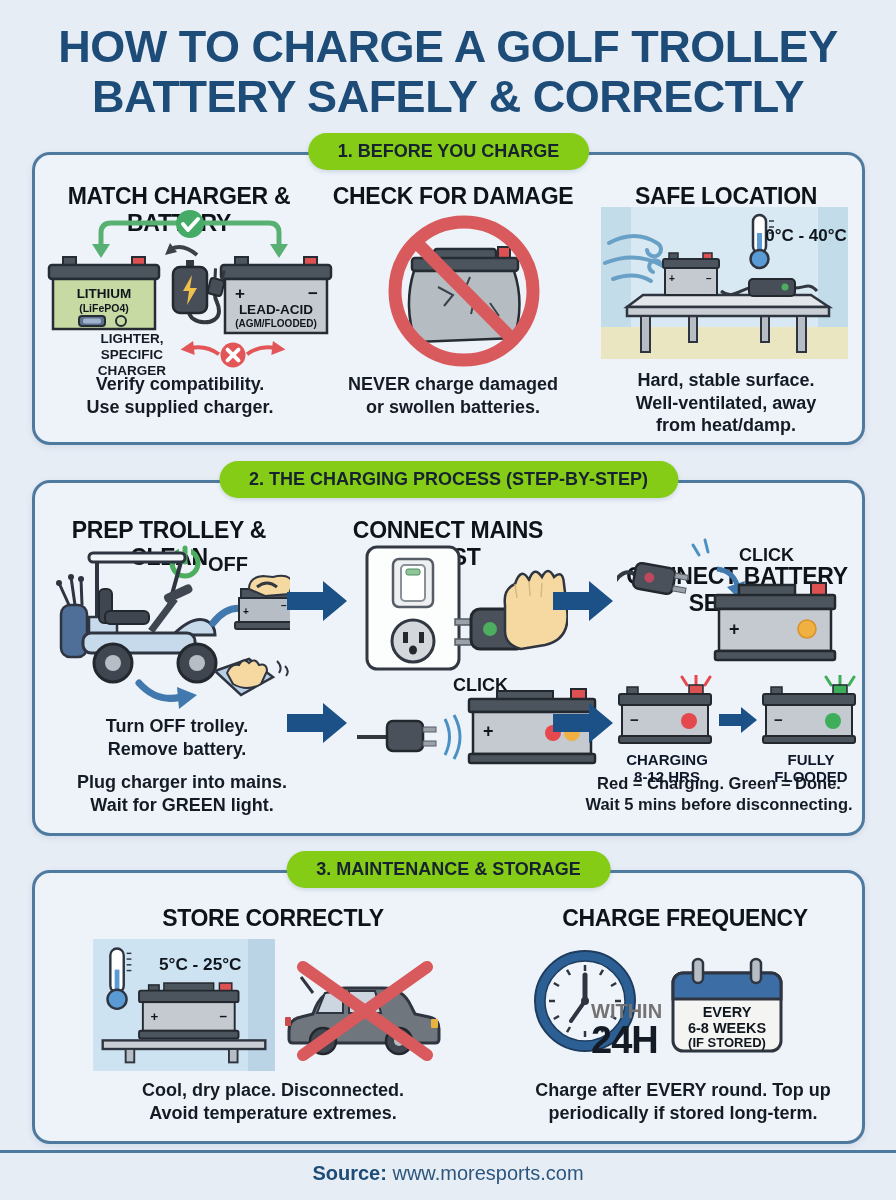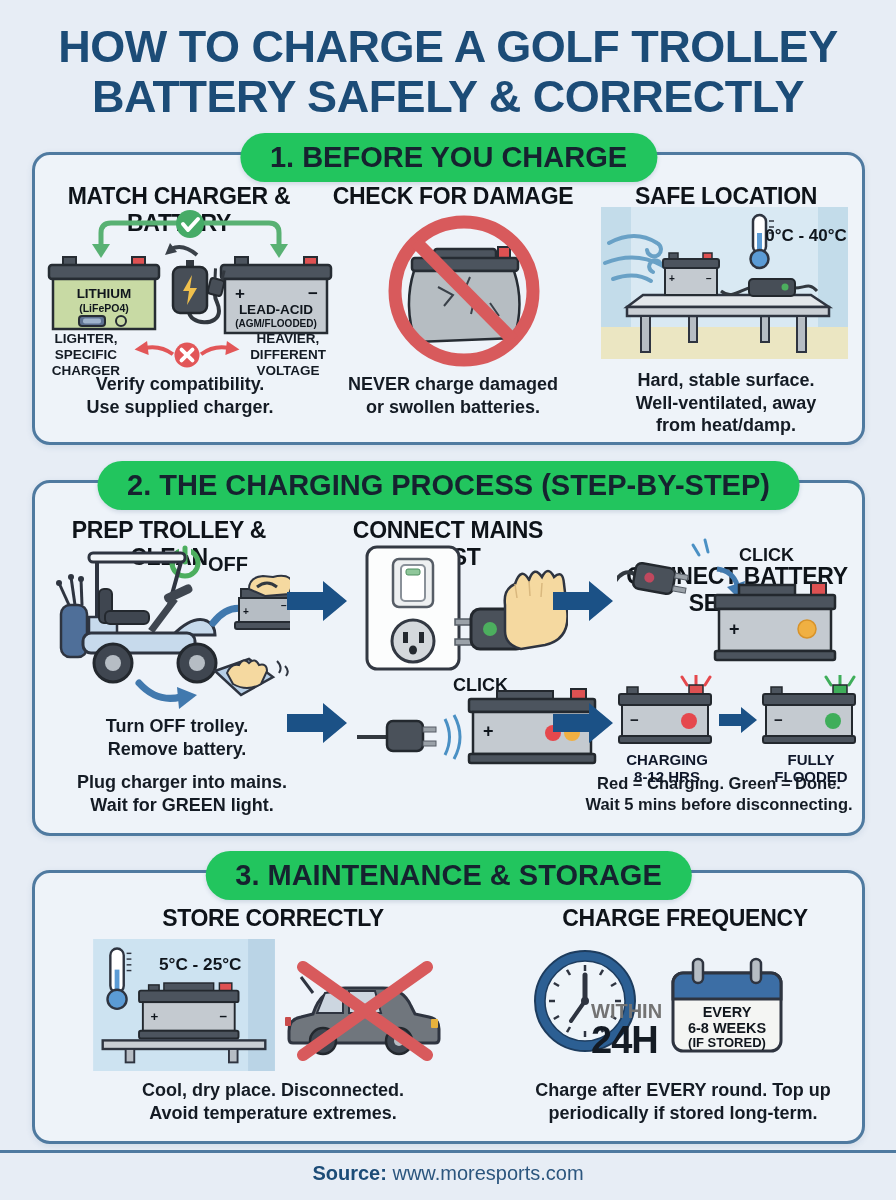--- a/index.html
+++ b/index.html
@@ -17,22 +17,22 @@
   .panel{
     position:absolute;left:32px;width:827px;
     background:#eef3f9;border:3px solid #4f7aa0;border-radius:18px;
     box-shadow:0 2px 6px rgba(60,90,130,.12);
   }
   #panel1{top:152px;height:287px;}
   #panel2{top:480px;height:350px;}
   #panel3{top:870px;height:268px;}
   .pill{
     position:absolute;top:-22px;left:50%;transform:translateX(-50%);
-    background:#22c55e;border-radius:28px;padding:8px 30px;
-    font-size:29px;font-weight:bold;color:#16222f;white-space:nowrap;
+    background:#84cc16;border-radius:28px;padding:8px 30px;
+    font-size:18px;font-weight:bold;color:#16222f;white-space:nowrap;
     box-shadow:0 2px 4px rgba(60,90,130,.18);
     text-align:center;
   }
   .col-title{
     position:absolute;font-weight:bold;font-size:23px;text-align:center;
     color:#0e1319;letter-spacing:-0.3px;
   }
   .caption{
     position:absolute;font-weight:bold;font-size:18px;line-height:1.25;
     text-align:center;white-space:pre-line;color:#141b24;
@@ -135,23 +135,20 @@
 SPECIFIC
 CHARGER</div>
     <svg width="110" height="36" viewBox="0 0 140 46">
       <path d="M52,22 Q36,10 16,14" stroke="#e25658" stroke-width="5" fill="none"></path>
       <polygon points="19,5 3,16 21,23" fill="#e25658"></polygon>
       <path d="M88,22 Q104,10 124,14" stroke="#e25658" stroke-width="5" fill="none"></path>
       <polygon points="121,5 137,16 119,23" fill="#e25658"></polygon>
       <circle cx="70" cy="23" r="16" fill="#e25658"></circle>
       <path d="M63,16 l14,14 M77,16 l-14,14" stroke="#ffffff" stroke-width="5" stroke-linecap="round"></path>
     </svg>
-    <div class="note">HEAVIER,
-DIFFERENT
-VOLTAGE</div>
   </div>
 
   <div class="caption" style="left:10px;top:218px;width:270px;">Verify compatibility.
 Use supplied charger.</div>
 
   <svg class="abs" style="left:342px;top:56px;" width="175" height="158" viewBox="0 0 175 158">
     <g transform="translate(33,36)">
       <rect x="24" y="2" width="62" height="12" rx="3" fill="#4c545e" stroke="#262c33" stroke-width="2.5"></rect>
       <rect x="88" y="0" width="12" height="12" fill="#de5152" stroke="#262c33" stroke-width="2"></rect>
       <rect x="2" y="11" width="106" height="13" rx="3" fill="#4c545e" stroke="#262c33" stroke-width="2.5"></rect>

